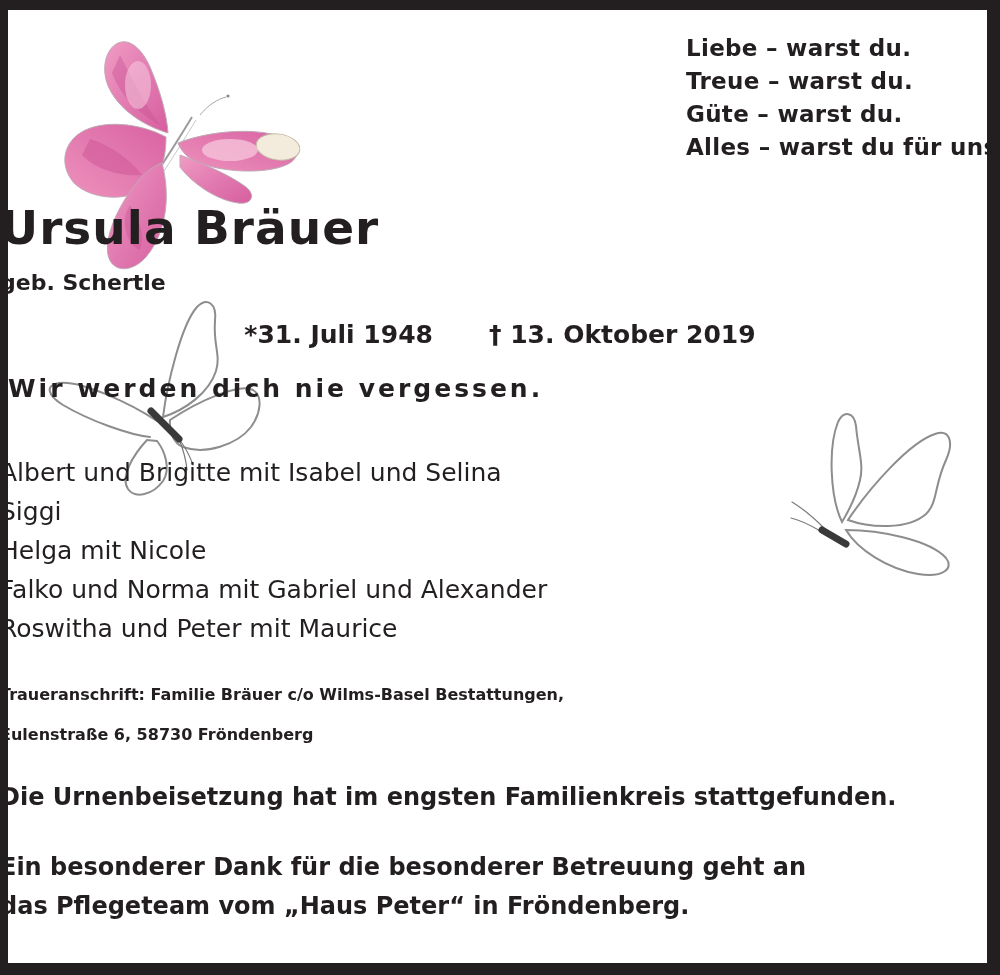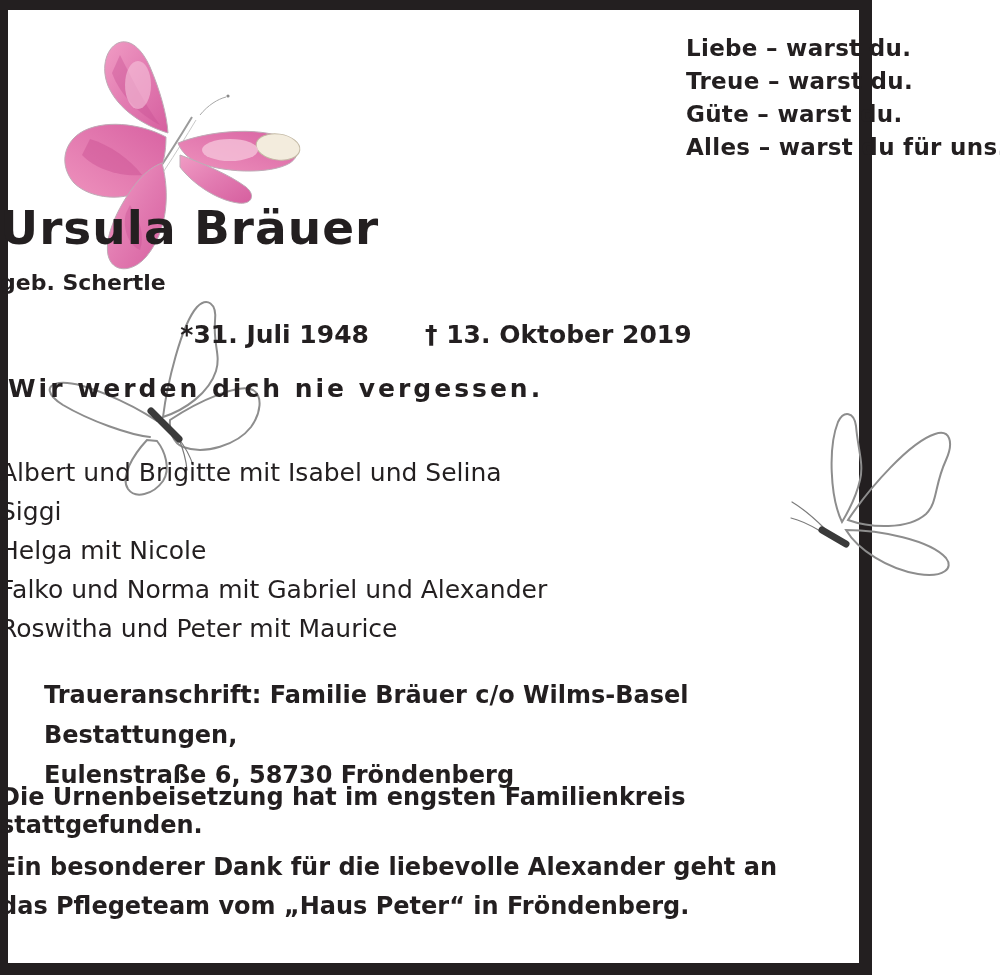--- a/index.html
+++ b/index.html
@@ -6,21 +6,21 @@
     margin: 0;
     padding: 0;
     background: #ffffff;
     width: 1000px;
     height: 975px;
     overflow: hidden;
     font-family: "DejaVu Sans", sans-serif;
   }
   .page {
     position: relative;
-    width: 872px;
+    width: 1000px;
     height: 975px;
     background: #ffffff;
     box-sizing: border-box;
   }
   .frame {
     position: absolute;
     inset: 0;
     border-top: 10px solid #231f20;
     border-right: 13px solid #231f20;
     border-bottom: 12px solid #231f20;
@@ -98,24 +98,23 @@
     margin-left: 8px;
   }
   .mourners {
     top: 453px;
     font-size: 25px;
     font-weight: 400;
     line-height: 39px;
   }
   .address {
     top: 675px;
-    font-size: 24px;
+    font-size: 16px;
     font-weight: 600;
     line-height: 40px;
-    margin-left: 44px;
   }
   .burial {
     top: 783px;
     font-size: 24px;
     font-weight: 600;
   }
   .thanks {
     top: 848px;
     font-size: 24px;
     font-weight: 600;
@@ -215,16 +214,16 @@
   </div>
 
   <div class="centered address ink">
     <div>Traueranschrift: Familie Bräuer c/o Wilms-Basel Bestattungen,</div>
     <div>Eulenstraße 6, 58730 Fröndenberg</div>
   </div>
 
   <div class="centered burial ink">Die Urnenbeisetzung hat im engsten Familienkreis stattgefunden.</div>
 
   <div class="centered thanks ink">
-    <div>Ein besonderer Dank für die liebevolle Alexander geht an</div>
+    <div>Ein besonderer Dank für die besonderer Betreuung geht an</div>
     <div>das Pflegeteam vom „Haus Peter“ in Fröndenberg.</div>
   </div>
 </div>
 
 </body></html>

